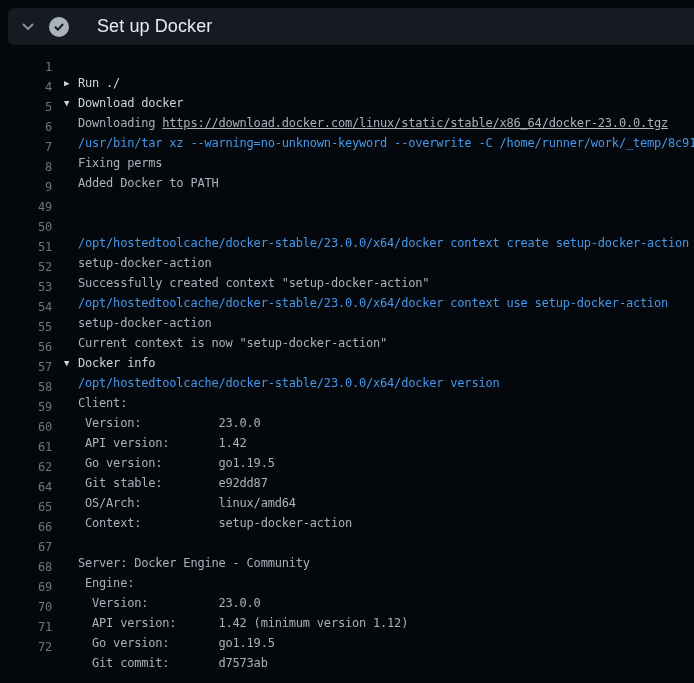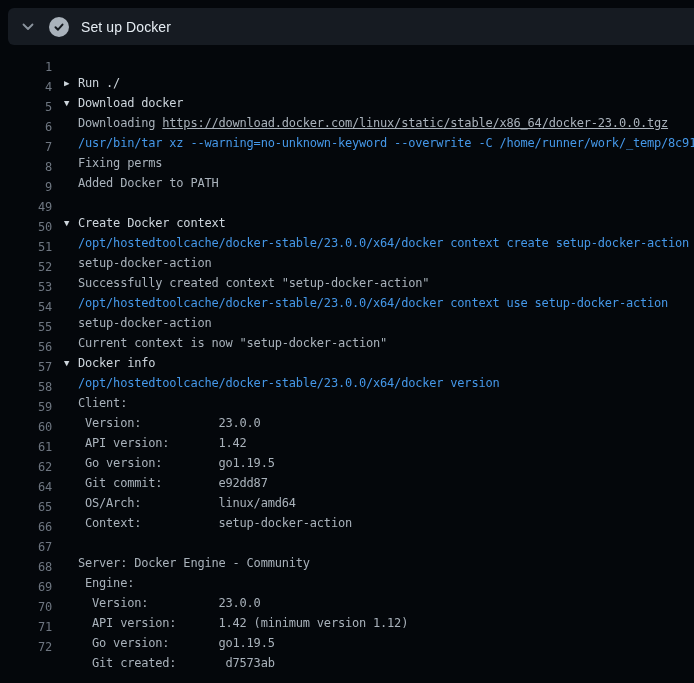--- a/index.html
+++ b/index.html
@@ -20,23 +20,23 @@
   }
   .chevron { width: 16px; height: 16px; flex: 0 0 auto; display: flex; align-items: center; justify-content: center; }
   .status-circle {
     width: 20px; height: 20px; border-radius: 50%;
     background: #aab3bc;
     margin-left: 13px;
     display: flex; align-items: center; justify-content: center;
     flex: 0 0 auto;
   }
   .step-title {
-    margin-left: 12px;
+    margin-left: 28px;
     color: #e6edf3;
-    font-size: 14px;
+    font-size: 18px;
     font-weight: 400;
     letter-spacing: 0.1px;
     white-space: nowrap;
   }
   .log-area { margin-top: 12px; }
   .line {
     height: 20px;
     display: flex;
     align-items: center;
     font-family: "DejaVu Sans Mono", "Liberation Mono", monospace;
@@ -82,36 +82,36 @@
 </div>
 
 <div class="log-area" id="log-area">
     <div class="line group"><span class="num">1</span><span class="text"><span class="arrow">▶</span><span>Run ./</span></span></div>
     <div class="line group"><span class="num">4</span><span class="text"><span class="arrow">▼</span><span>Download docker</span></span></div>
     <div class="line"><span class="num">5</span><span class="text"><span>Downloading </span><span class="link">https://download.docker.com/linux/static/stable/x86_64/docker-23.0.0.tgz</span></span></div>
     <div class="line"><span class="num">6</span><span class="text cmd"><span>/usr/bin/tar xz --warning=no-unknown-keyword --overwrite -C /home/runner/work/_temp/8c91</span></span></div>
     <div class="line"><span class="num">7</span><span class="text"><span>Fixing perms</span></span></div>
     <div class="line"><span class="num">8</span><span class="text"><span>Added Docker to PATH</span></span></div>
     <div class="line group"><span class="num">9</span></div>
-    <div class="line group"><span class="num">49</span><span class="text"><span class="arrow">▼</span><span>Create Docker context</span></span></div>
+    <div class="line group"><span class="num">49</span></div>
     <div class="line"><span class="num">50</span><span class="text cmd"><span>/opt/hostedtoolcache/docker-stable/23.0.0/x64/docker context create setup-docker-action</span></span></div>
     <div class="line"><span class="num">51</span><span class="text"><span>setup-docker-action</span></span></div>
     <div class="line"><span class="num">52</span><span class="text"><span>Successfully created context "setup-docker-action"</span></span></div>
     <div class="line"><span class="num">53</span><span class="text cmd"><span>/opt/hostedtoolcache/docker-stable/23.0.0/x64/docker context use setup-docker-action</span></span></div>
     <div class="line"><span class="num">54</span><span class="text"><span>setup-docker-action</span></span></div>
     <div class="line"><span class="num">55</span><span class="text"><span>Current context is now "setup-docker-action"</span></span></div>
     <div class="line group"><span class="num">56</span><span class="text"><span class="arrow">▼</span><span>Docker info</span></span></div>
     <div class="line"><span class="num">57</span><span class="text cmd"><span>/opt/hostedtoolcache/docker-stable/23.0.0/x64/docker version</span></span></div>
     <div class="line"><span class="num">58</span><span class="text"><span>Client:</span></span></div>
     <div class="line"><span class="num">59</span><span class="text"><span> Version:           23.0.0</span></span></div>
     <div class="line"><span class="num">60</span><span class="text"><span> API version:       1.42</span></span></div>
     <div class="line"><span class="num">61</span><span class="text"><span> Go version:        go1.19.5</span></span></div>
-    <div class="line"><span class="num">62</span><span class="text"><span> Git commit:        e92dd87</span></span></div>
+    <div class="line"><span class="num">62</span><span class="text"><span> Git stable:        e92dd87</span></span></div>
     <div class="line"><span class="num">64</span><span class="text"><span> OS/Arch:           linux/amd64</span></span></div>
     <div class="line"><span class="num">65</span><span class="text"><span> Context:           setup-docker-action</span></span></div>
     <div class="line"><span class="num">66</span><span class="text"><span></span></span></div>
     <div class="line"><span class="num">67</span><span class="text"><span>Server: Docker Engine - Community</span></span></div>
     <div class="line"><span class="num">68</span><span class="text"><span> Engine:</span></span></div>
     <div class="line"><span class="num">69</span><span class="text"><span>  Version:          23.0.0</span></span></div>
     <div class="line"><span class="num">70</span><span class="text"><span>  API version:      1.42 (minimum version 1.12)</span></span></div>
     <div class="line"><span class="num">71</span><span class="text"><span>  Go version:       go1.19.5</span></span></div>
-    <div class="line"><span class="num">72</span><span class="text"><span>  Git created:       d7573ab</span></span></div>
+    <div class="line"><span class="num">72</span><span class="text"><span>  Git commit:       d7573ab</span></span></div>
   </div>
 
 </body></html>

